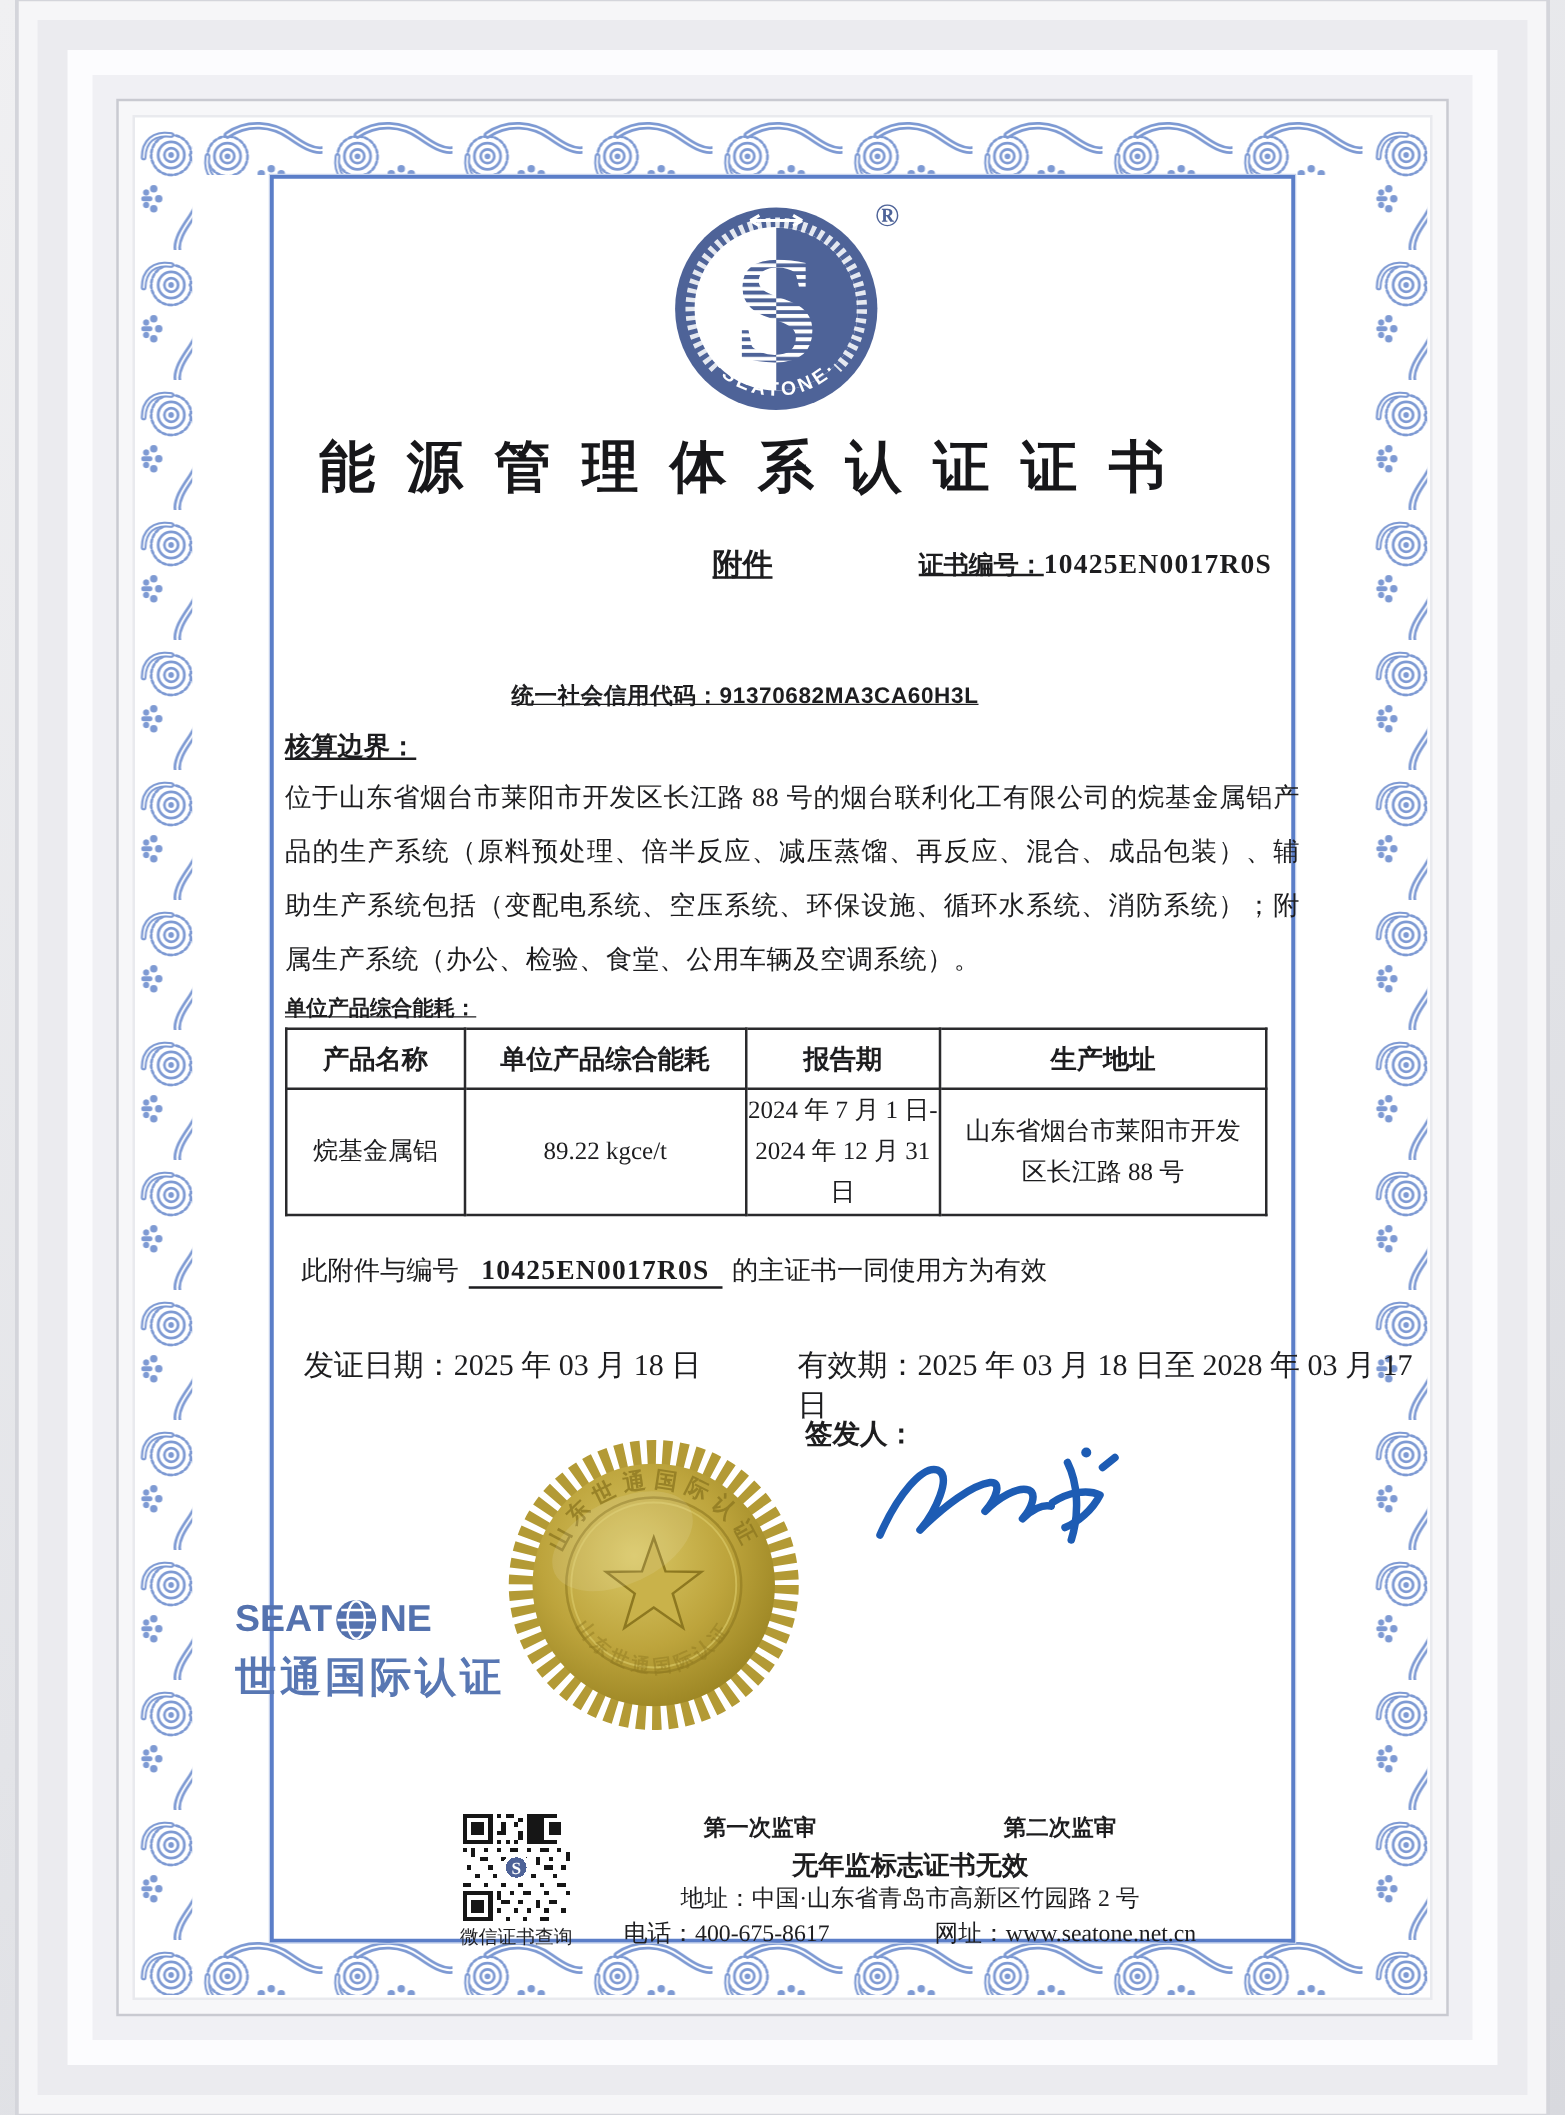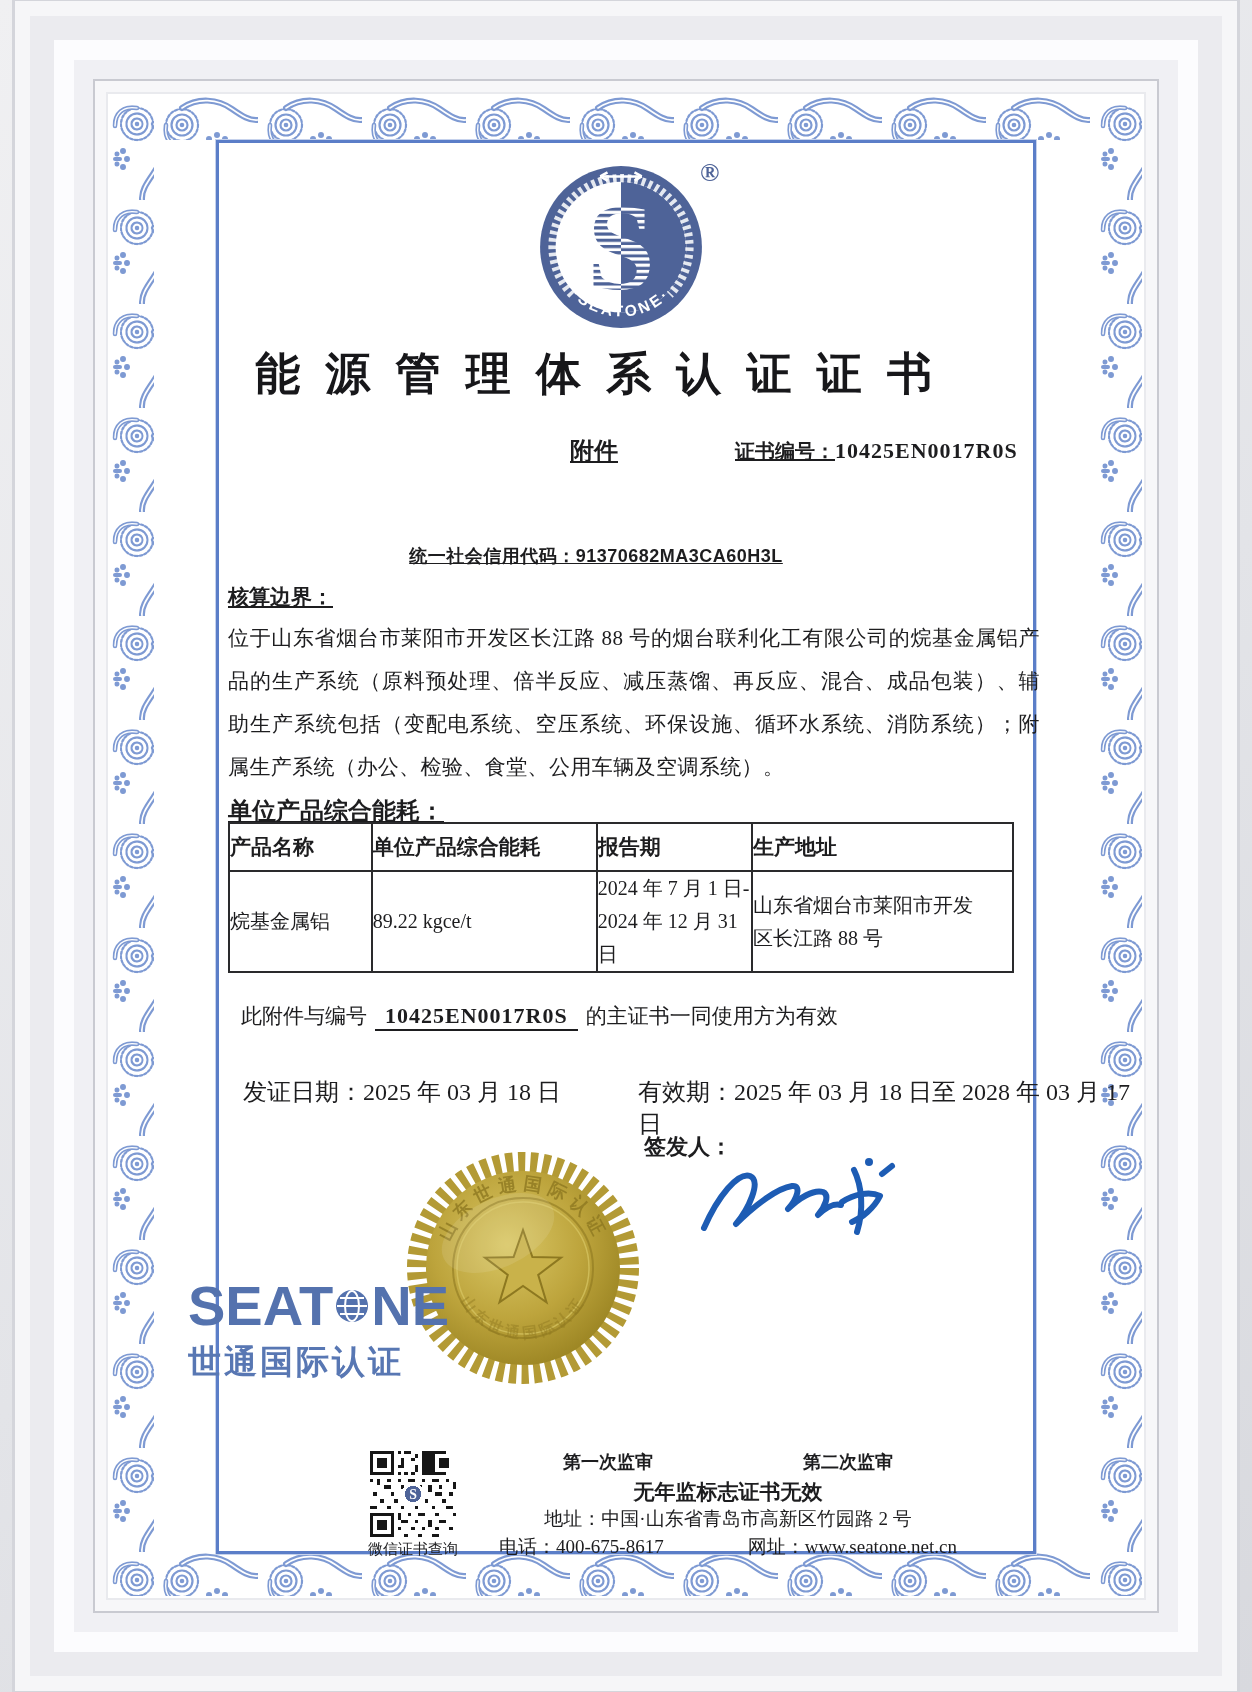--- a/index.html
+++ b/index.html
@@ -20,29 +20,29 @@
          display:inline-block;padding-left:0.45em;color:#17171a;}
   .sans{font-family:"Liberation Sans","DejaVu Sans",sans-serif;text-decoration:underline;}
   .attach{font-size:24px;font-weight:700;}
   .certno-label{font-size:20px;font-weight:700;}
   .certno-num{font-size:22px;font-weight:700;letter-spacing:1px;}
   .company{font-size:35px;font-weight:700;letter-spacing:2px;}
   .credit{font-size:18px;font-weight:700;letter-spacing:0.5px;}
   .blabel{font-size:21px;font-weight:700;}
   .para{font-size:21px;line-height:43px;text-align:justify;letter-spacing:0.4px;}
   table.energy{border-collapse:collapse;width:786px;table-layout:fixed;}
-  table.energy th,table.energy td{border:2px solid #2a2a2c;text-align:left;padding:0 0;}
+  table.energy th,table.energy td{border:2px solid #2a2a2c;text-align:center;padding:0 0;}
   table.energy th{font-family:"Liberation Sans","DejaVu Sans",sans-serif;font-size:21px;font-weight:700;height:46px;}
   table.energy td{font-size:20px;height:78px;line-height:33px;}
   .note{font-size:21px;}
   .note b{font-size:22px;letter-spacing:1px;border-bottom:2px solid #1d1d1f;padding:0 10px 1px 10px;margin:0 8px;}
   .dateline{font-size:24px;}
   .signer{font-size:22px;font-weight:600;}
   .brand-name{display:flex;align-items:center;color:#5472ae;font-family:"Liberation Sans","DejaVu Sans",sans-serif;
-              font-weight:800;font-size:56px;letter-spacing:0px;line-height:1;}
+              font-weight:800;font-size:30px;letter-spacing:0px;line-height:1;}
   .brand-sub{color:#5877b3;font-family:"Liberation Sans","DejaVu Sans",sans-serif;
              font-weight:700;font-size:33px;letter-spacing:3px;margin-top:6px;}
   .qr-caption{font-size:15px;text-align:center;font-family:"Liberation Sans","DejaVu Sans",sans-serif;}
   .footer-line{position:absolute;left:320px;width:600px;text-align:center;}
   .audits{display:flex;justify-content:center;gap:150px;font-size:18px;font-weight:700;}
   .notice{font-size:21px;font-weight:700;text-align:center;}
   .addr{font-size:19px;font-weight:500;}
   .phoneweb{display:flex;justify-content:center;gap:84px;font-size:19px;font-weight:500;}
   .reg{position:absolute;font-size:26px;font-weight:600;color:#4e6398;font-family:"Liberation Serif",serif;}
 </style>
@@ -143,21 +143,21 @@
       <span class="sans certno-label">证书编号：</span><span class="certno-num">10425EN0017R0S</span>
     </div>
 
     <div class="center-col" style="top:450px">
       <span class="sans credit">统一社会信用代码：91370682MA3CA60H3L</span>
     </div>
 
     <div class="abs sans blabel" style="left:120px;top:489px">核算边界：</div>
     <div class="abs para" style="left:120px;top:523px;width:812px">位于山东省烟台市莱阳市开发区长江路 88 号的烟台联利化工有限公司的烷基金属铝产品的生产系统（原料预处理、倍半反应、减压蒸馏、再反应、混合、成品包装）、辅助生产系统包括（变配电系统、空压系统、环保设施、循环水系统、消防系统）；附属生产系统（办公、检验、食堂、公用车辆及空调系统）。</div>
 
-    <div class="abs sans blabel" style="left:120px;top:701px;font-size:24px">单位产品综合能耗：</div>
+    <div class="abs sans blabel" style="left:120px;top:701px;font-size:17px">单位产品综合能耗：</div>
     <table class="energy abs" style="left:120px;top:728px">
       <colgroup>
           <col style="width:18.2%">
           <col style="width:28.7%">
           <col style="width:19.8%">
           <col style="width:33.3%">
         </colgroup>
       <tbody>
           <tr>
         <th>产品名称</th>

